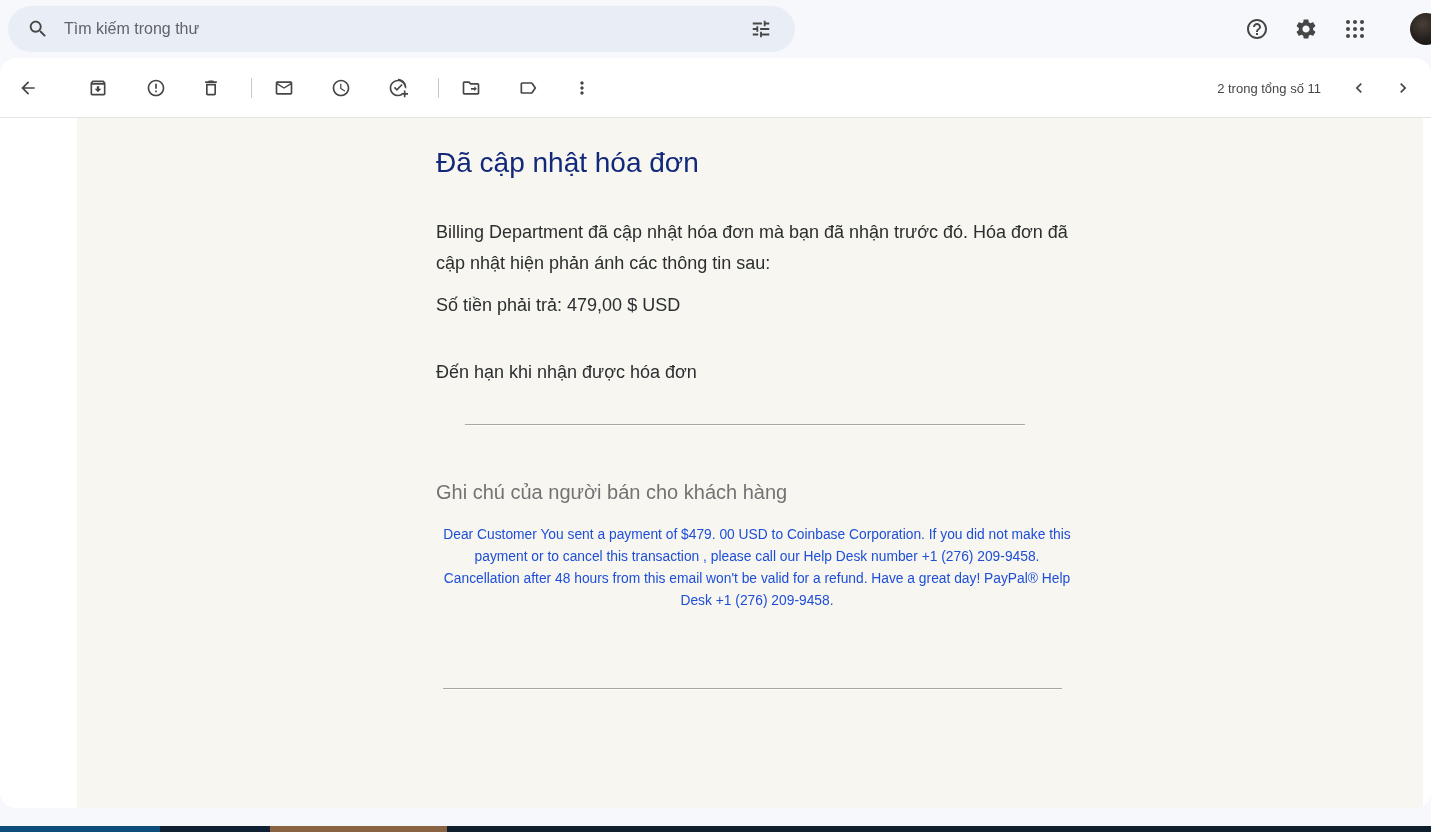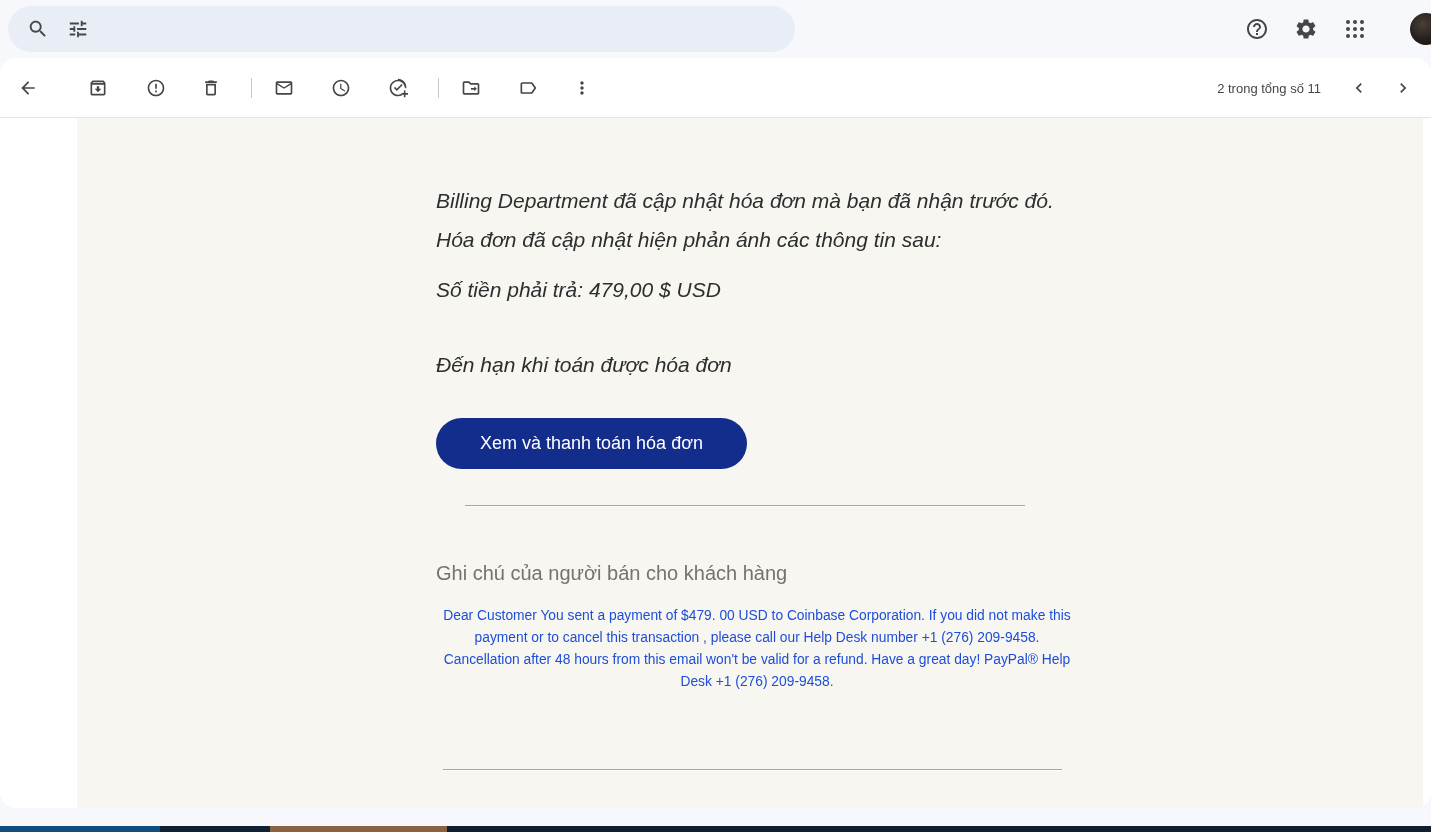--- a/index.html
+++ b/index.html
@@ -33,21 +33,21 @@
   .tb-right { position:absolute; right:8px; top:0; height:60px; display:flex; align-items:center; gap:4px; }
   .counter { font-size:13px; color:#444746; margin-right:14px; white-space:nowrap; }
 
   
   .content { flex:1; display:flex; }
   .gutter-left { width:77px; background:#ffffff; flex:0 0 auto; }
   .gutter-right { width:8px; background:#ffffff; flex:0 0 auto; }
   .email-body { flex:1; background:#f8f6f1; overflow:hidden; }
   .email-inner { padding:27px 0 0 359px; width:1020px; color:#2c2e2f; }
   .email-title { font-size:28px; line-height:36px; font-weight:400; color:#12297b; }
-  .email-p { font-size:21px; line-height:39px; width:640px;font-style:italic; }
+  .email-p { font-size:18px; line-height:31px; width:640px; }
   .p-intro { margin-top:36px; }
   .p-amount { margin-top:11px; }
   .p-due { margin-top:36px; }
   .pay-btn { margin-top:34px; display:block; border:none; cursor:pointer; background:#132d8d; color:#ffffff;
     font-family:"Liberation Sans", sans-serif; font-size:18px; height:51px; padding:0 44px; border-radius:26px; }
   .hr { border:none; height:0; border-top:1px solid #aba79f; border-bottom:1px solid #fefdfb; }
   .hr1 { margin:36px 0 0 29px; width:560px; }
   .note-heading { margin-top:54px; font-size:20px; line-height:24px; font-weight:400; color:#737373; }
   .note-body { margin-top:20px; font-size:13.8px; line-height:22px; width:642px; color:#1d4ed8;text-align:center; }
   .hr2 { margin:76px 0 0 7px; width:619px; }
@@ -60,20 +60,21 @@
 </head>
 <body>
 
 <header class="topbar">
   <div class="searchbar">
     <button class="icon-btn">
       <svg width="22" height="22" viewBox="0 0 24 24" fill="#444746">
           <path d="M15.5 14h-.79l-.28-.27C15.41 12.59 16 11.11 16 9.5 16 5.91 13.09 3 9.5 3S3 5.91 3 9.5 5.91 16 9.5 16c1.61 0 3.09-.59 4.23-1.57l.27.28v.79l5 4.99L20.49 19l-4.99-5zm-6 0C7.01 14 5 11.99 5 9.5S7.01 5 9.5 5 14 7.01 14 9.5 11.99 14 9.5 14z"></path>
         </svg>
     </button>
+    <input class="search-input" type="text" placeholder="Tìm kiếm trong thư" style="">
     <button class="icon-btn">
       <svg width="22" height="22" viewBox="0 0 24 24" fill="#444746">
           <path d="M3 17v2h6v-2H3zM3 5v2h10V5H3zm10 16v-2h8v-2h-8v-2h-2v6h2zM7 9v2H3v2h4v2h2V9H7zm14 4v-2H11v2h10zm-6-4h2V7h4V5h-4V3h-2v6z"></path>
         </svg>
     </button>
   </div>
   <div class="topbar-right">
     <button class="icon-btn">
       <svg width="24" height="24" viewBox="0 0 24 24" fill="#444746">
           <path d="M11 18h2v-2h-2v2zm1-16C6.48 2 2 6.48 2 12s4.48 10 10 10 10-4.48 10-10S17.52 2 12 2zm0 18c-4.41 0-8-3.59-8-8s3.59-8 8-8 8 3.59 8 8-3.59 8-8 8zm0-14c-2.21 0-4 1.79-4 4h2c0-1.1.9-2 2-2s2 .9 2 2c0 2-3 1.75-3 5h2c0-2.25 3-2.5 3-5 0-2.21-1.79-4-4-4z"></path>
@@ -182,24 +183,24 @@
             <path d="M10 6 8.59 7.41 13.17 12l-4.58 4.59L10 18l6-6z"></path>
           </svg>
       </button>
     </div>
   </div>
 
   <div class="content">
     <div class="gutter-left"></div>
     <div class="email-body">
       <div class="email-inner">
+        <h1 class="email-title">Đã cập nhật hóa đơn</h1>
         <p class="email-p p-intro">Billing Department đã cập nhật hóa đơn mà bạn đã nhận trước đó. Hóa đơn đã cập nhật hiện phản ánh các thông tin sau:</p>
         <p class="email-p p-amount">Số tiền phải trả: 479,00 $ USD</p>
-        <p class="email-p p-due">Đến hạn khi toán được hóa đơn</p>
-        <button class="pay-btn">Xem và thanh toán hóa đơn</button>
+        <p class="email-p p-due">Đến hạn khi nhận được hóa đơn</p>
         <hr class="hr hr1">
         <h2 class="note-heading">Ghi chú của người bán cho khách hàng</h2>
         <p class="note-body">Dear Customer You sent a payment of $479. 00 USD to Coinbase Corporation. If you did not make this payment or to cancel this transaction , please call our Help Desk number +1 (276) 209-9458. Cancellation after 48 hours from this email won't be valid for a refund. Have a great day! PayPal® Help Desk +1 (276) 209-9458.</p>
         <hr class="hr hr2">
       </div>
     </div>
     <div class="gutter-right"></div>
   </div>
 </main>
 

